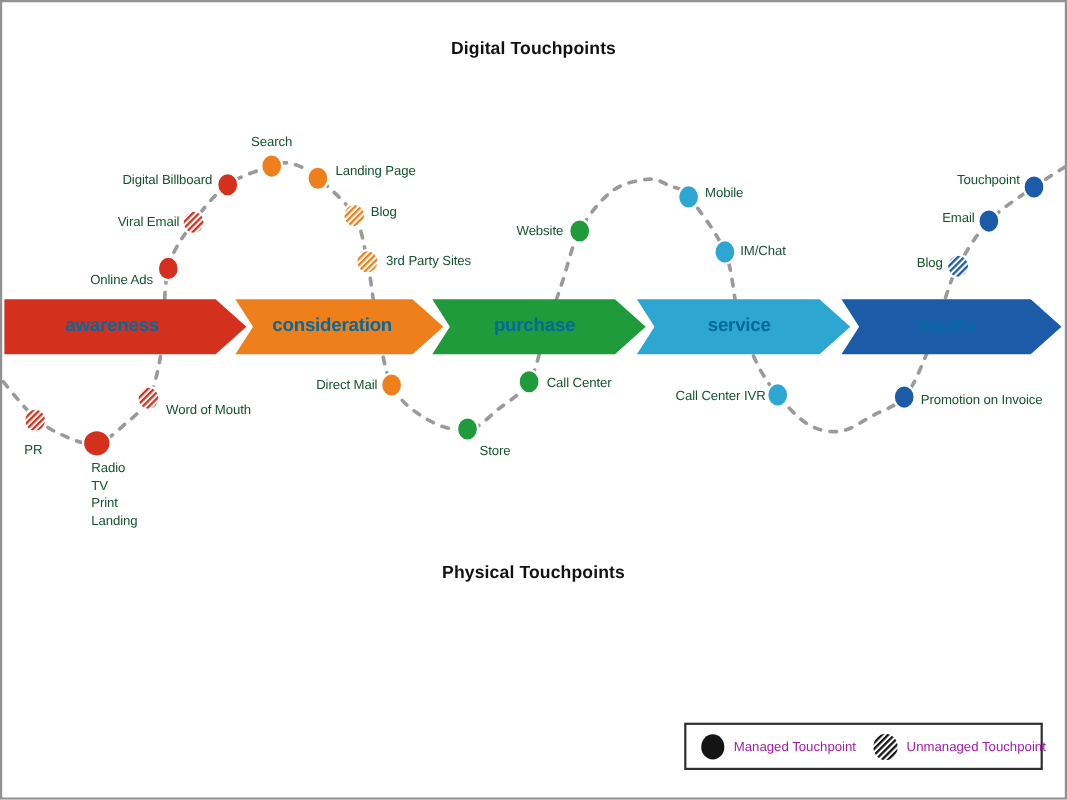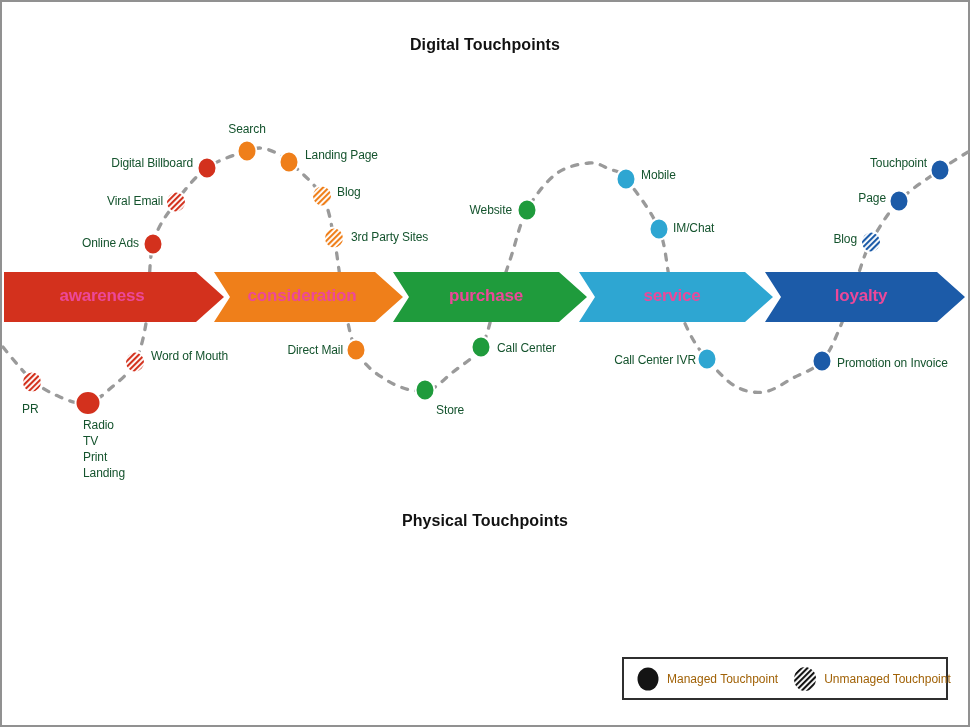--- a/index.html
+++ b/index.html
@@ -11,34 +11,34 @@
   }
   #diagram { position:absolute; left:0; top:0; }
   .title {
     position:absolute; left:0; right:0; text-align:center;
     font-size:16px; font-weight:bold; color:#121212; letter-spacing:0.1px;
   }
   .title.digital  { top:36px; }
   .title.physical { top:512px; }
   .stage-label {
     position:absolute; width:180px; top:286px; text-align:center;
-    color:#ec4899; font-size:17px; font-weight:bold; letter-spacing:-0.2px;
+    color:#0369a1; font-size:17px; font-weight:bold; letter-spacing:-0.2px;
   }
   .tp-label {
     position:absolute; font-size:12px; line-height:16px; color:#14532d;
     white-space:pre-line; letter-spacing:-0.1px;
   }
   .legend {
     position:absolute; left:622px; top:657px; width:326px; height:43px;
     border:2px solid #2f2f2f; box-sizing:border-box;
     display:flex; align-items:center; padding-left:11px; background:#ffffff;
   }
   .legend-icon { flex:0 0 auto; margin-right:6px; }
   .legend-icon.second { margin-left:14px; }
-  .legend-label { font-size:12px; color:#a16207; white-space:nowrap; }
+  .legend-label { font-size:12px; color:#a21caf; white-space:nowrap; }
 </style>
 </head>
 <body>
 
 <div class="canvas">
 
   <svg id="diagram" width="970" height="727" viewBox="0 0 970 727">
       <defs>
         <pattern id="hatch-awareness" width="4" height="4" patternUnits="userSpaceOnUse" patternTransform="rotate(-45)">
           <rect width="4" height="4" fill="#ffffff"></rect>
@@ -99,38 +99,38 @@
       <div class="stage-label" style="left: 396px;">purchase</div>
       <div class="stage-label" style="left: 582px;">service</div>
       <div class="stage-label" style="left: 771px;">loyalty</div>
     </div>
   <div id="tp-labels">
       <div class="tp-label" style="top: 401px; left: 22px;">PR</div>
       <div class="tp-label" style="top: 417px; left: 83px;">Radio
 TV
 Print
 Landing</div>
-      <div class="tp-label" style="top: 348px; left: 151px;">Word of Mouth</div>
-      <div class="tp-label" style="top: 235px; right: 831px; text-align: left;">Online Ads</div>
+      <div class="tp-label" style="top: 364px; left: 151px;">Word of Mouth</div>
+      <div class="tp-label" style="top: 246px; right: 831px; text-align: left;">Online Ads</div>
       <div class="tp-label" style="top: 193px; right: 807px; text-align: right;">Viral Email</div>
       <div class="tp-label" style="top: 155px; right: 777px; text-align: right;">Digital Billboard</div>
       <div class="tp-label" style="top: 121px; left: 172px; width: 150px; text-align: center;">Search</div>
       <div class="tp-label" style="top: 147px; left: 305px; text-align: center;">Landing Page</div>
       <div class="tp-label" style="top: 184px; left: 337px;">Blog</div>
       <div class="tp-label" style="top: 229px; left: 351px;">3rd Party Sites</div>
       <div class="tp-label" style="top: 342px; right: 627px; text-align: right;">Direct Mail</div>
       <div class="tp-label" style="top: 402px; left: 436px;">Store</div>
       <div class="tp-label" style="top: 340px; left: 497px;">Call Center</div>
       <div class="tp-label" style="top: 202px; right: 458px; text-align: center;">Website</div>
       <div class="tp-label" style="top: 167px; left: 641px;">Mobile</div>
       <div class="tp-label" style="top: 220px; left: 673px;">IM/Chat</div>
       <div class="tp-label" style="top: 352px; right: 274px; text-align: right;">Call Center IVR</div>
       <div class="tp-label" style="top: 355px; left: 837px;">Promotion on Invoice</div>
       <div class="tp-label" style="top: 231px; right: 113px; text-align: right;">Blog</div>
-      <div class="tp-label" style="top: 190px; right: 84px; text-align: right;">Page</div>
+      <div class="tp-label" style="top: 190px; right: 84px; text-align: right;">Email</div>
       <div class="tp-label" style="top: 155px; right: 43px; text-align: right;">Touchpoint</div>
     </div>
 
   <div class="legend">
     <svg class="legend-icon" width="26" height="28">
       <ellipse cx="13" cy="14" rx="10.5" ry="11.5" fill="#141414"></ellipse>
     </svg>
     <span class="legend-label">Managed Touchpoint</span>
     <svg class="legend-icon second" width="26" height="28">
       <defs>

